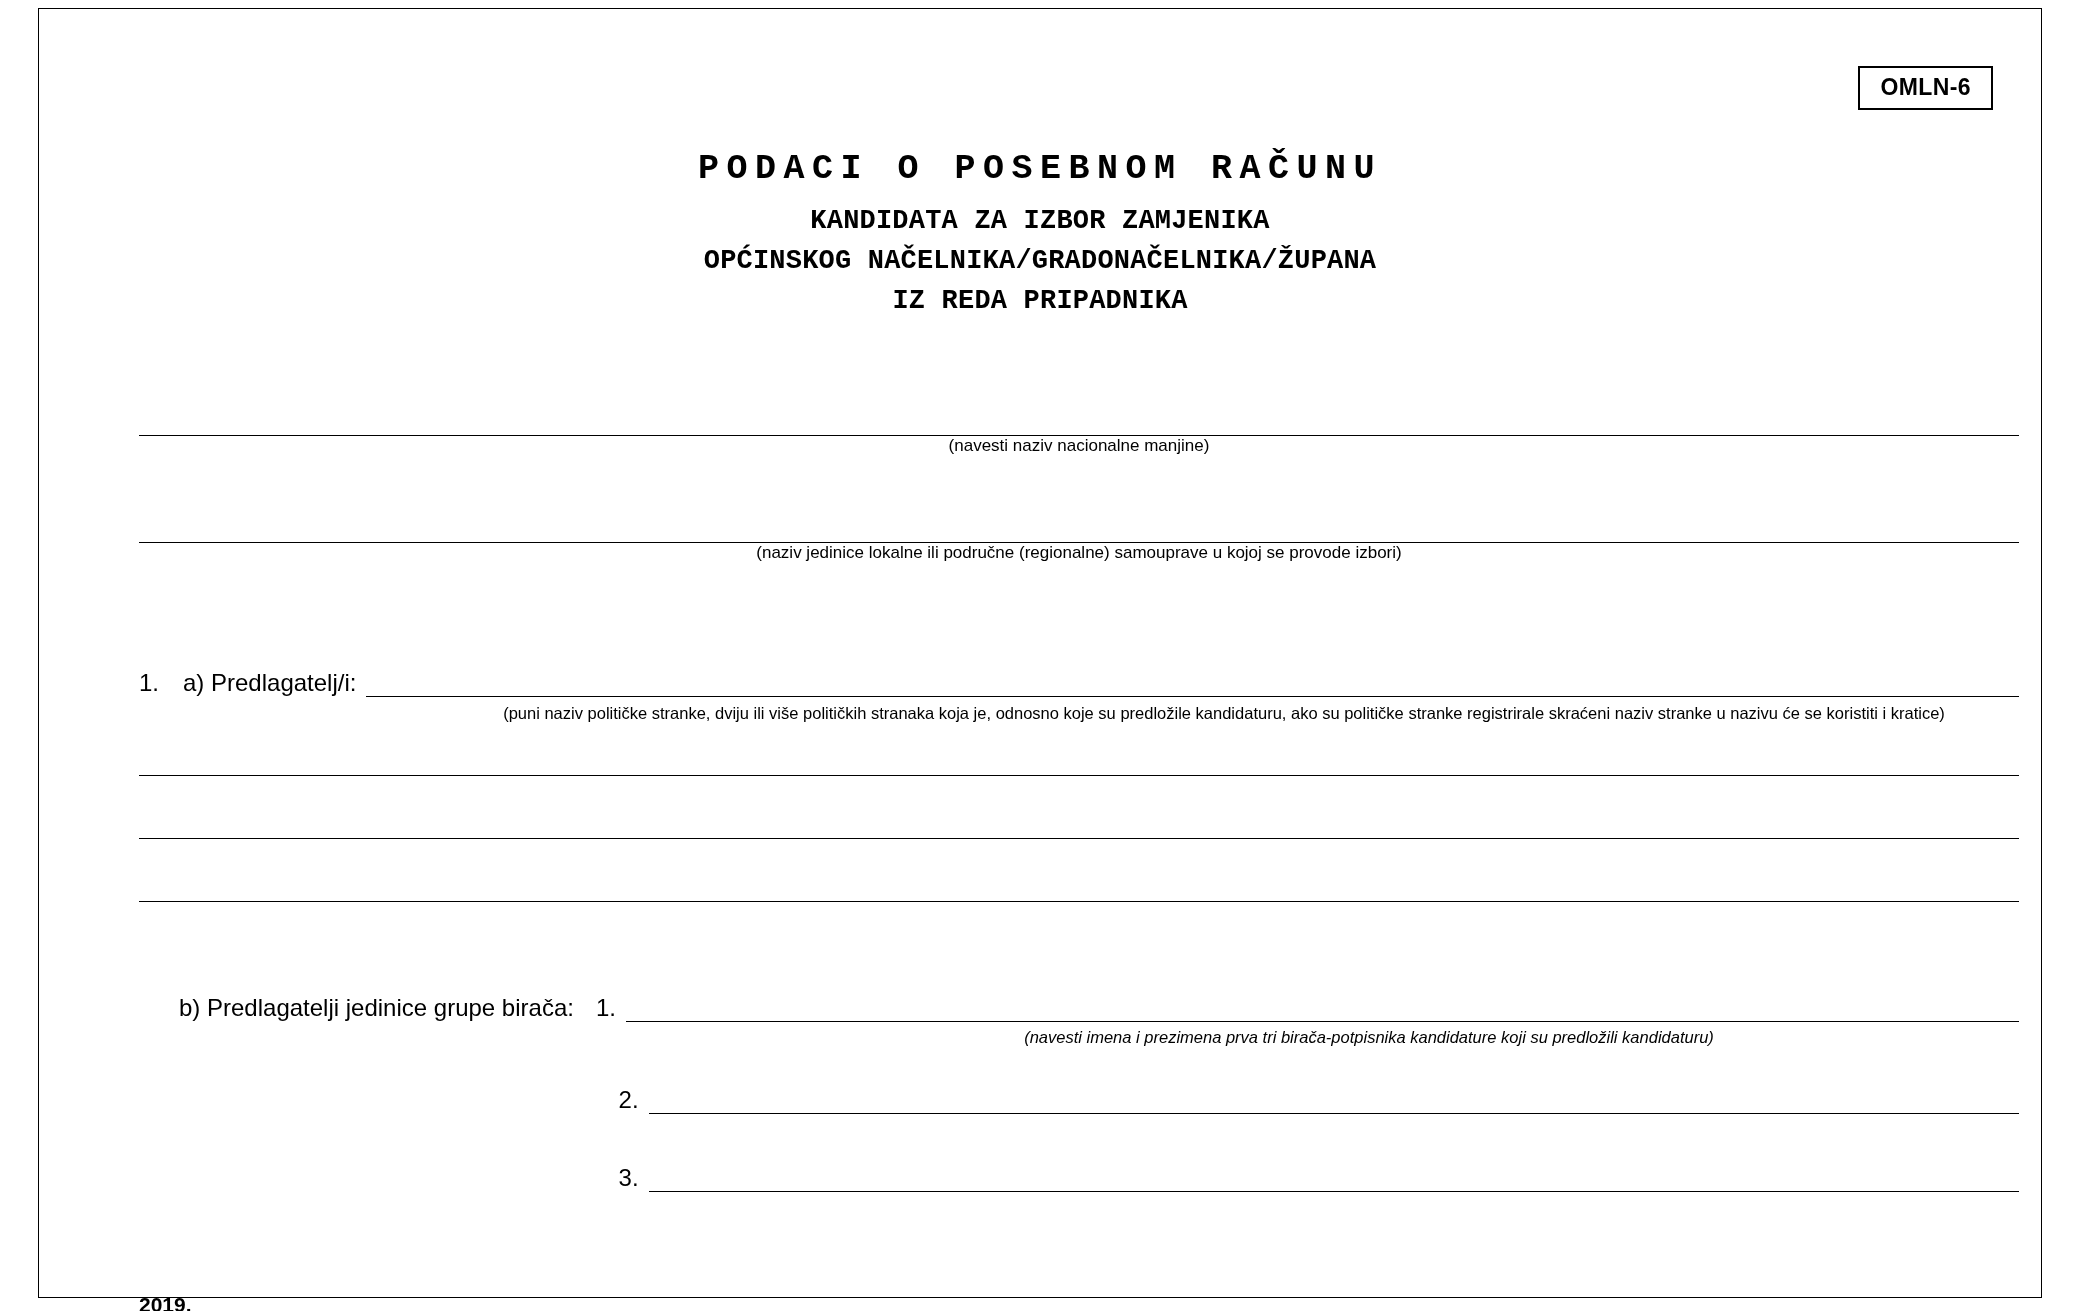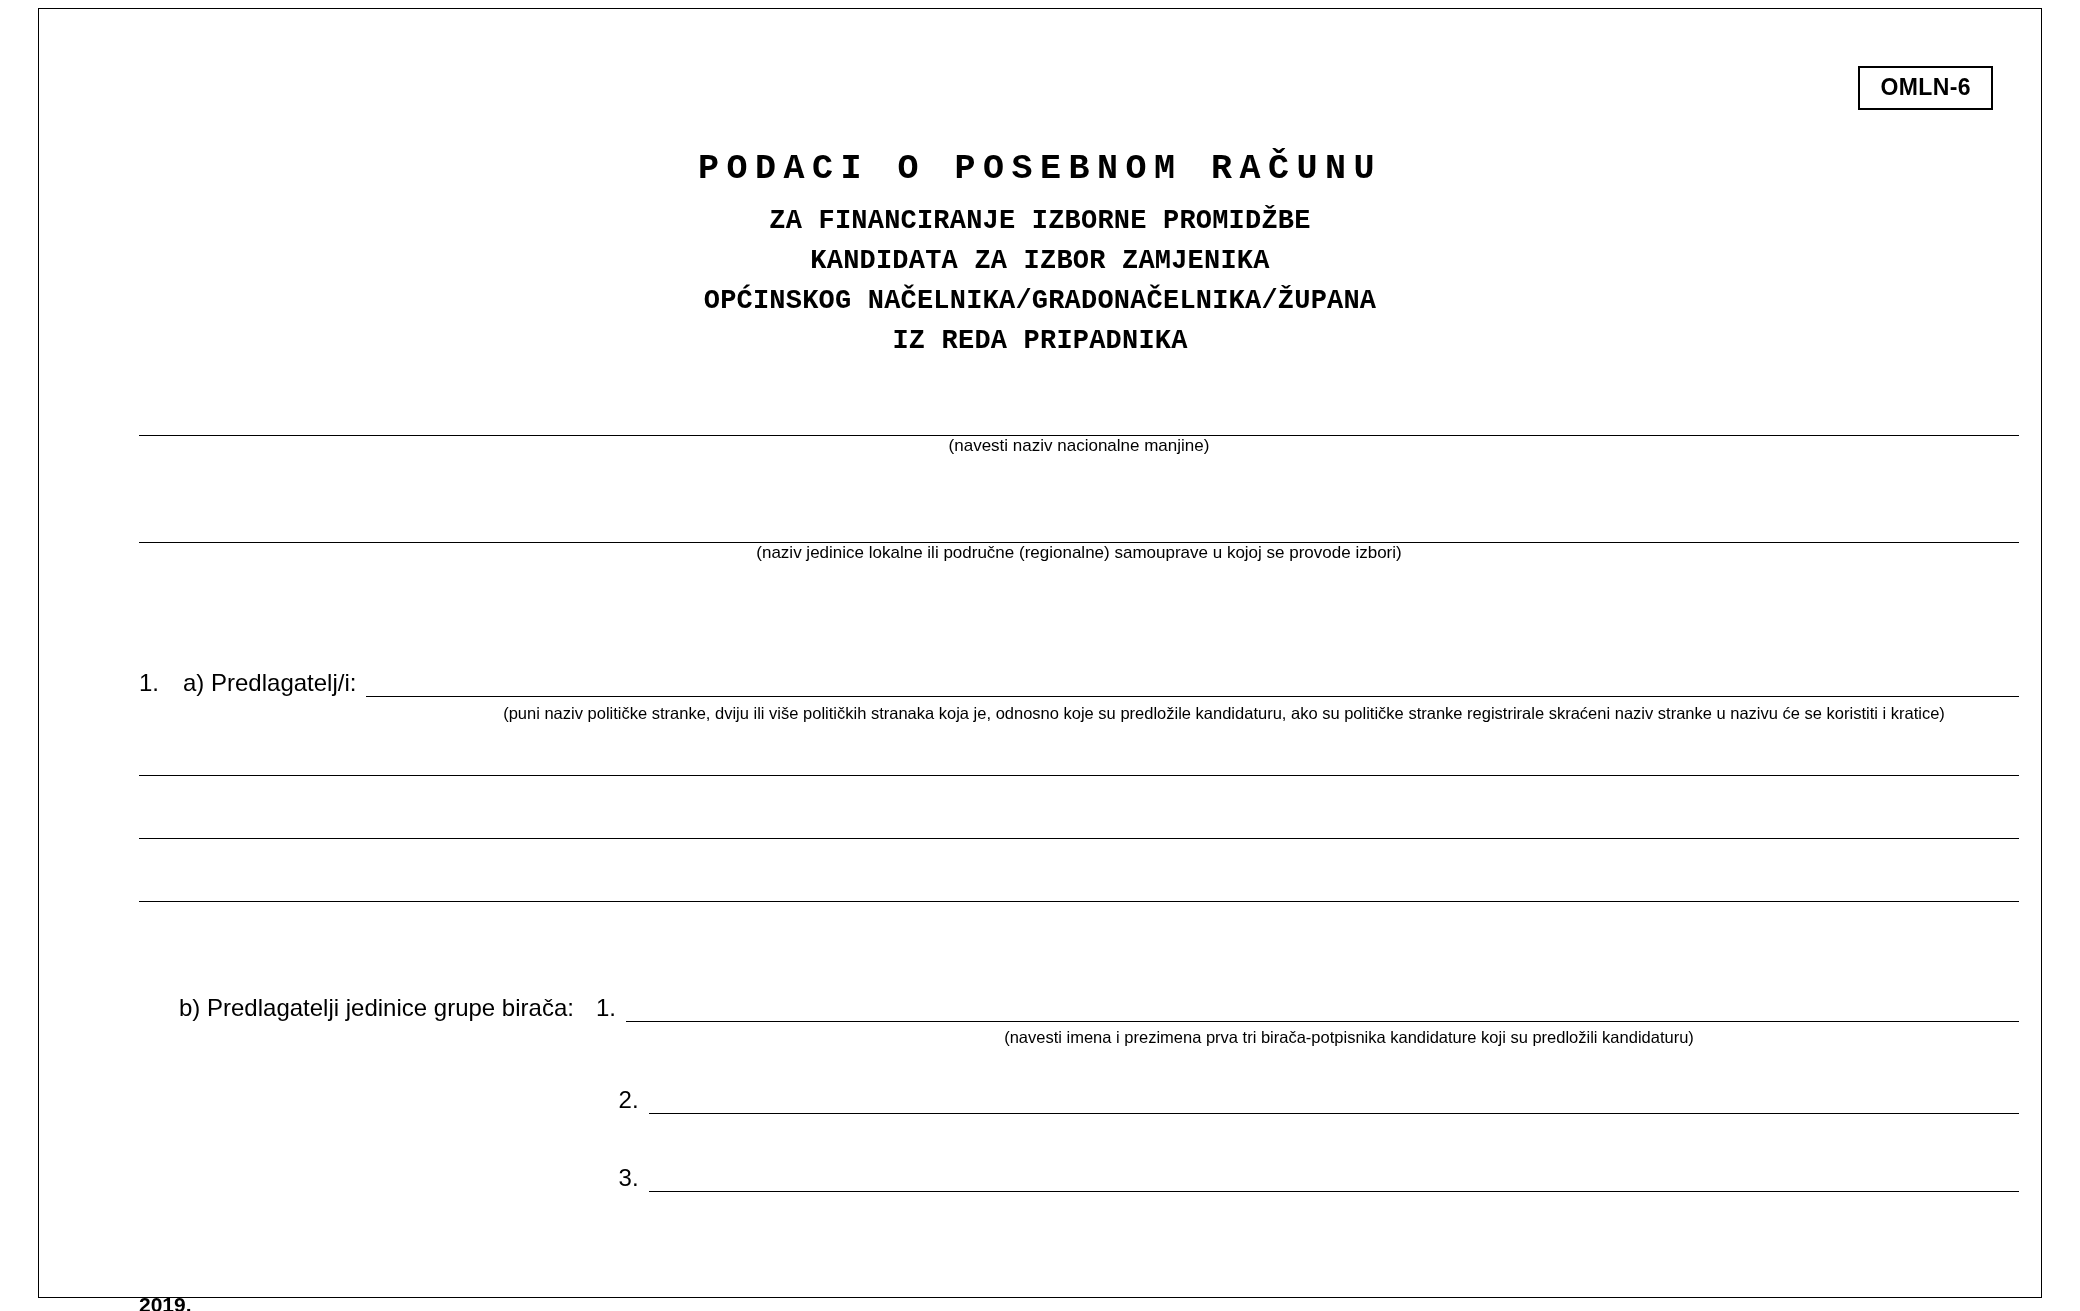--- a/index.html
+++ b/index.html
@@ -130,26 +130,27 @@
     flex: none;
     white-space: nowrap;
   }
   .item-num {
     font-size: 24px;
     flex: none;
     margin-left: 22px;
   }
   .caption-1b {
     position: absolute;
-    left: 660px;
+    left: 680px;
     top: 1018px;
     width: 1300px;
     font-size: 16.5px;
     text-align: center;
     line-height: 20px;
+    font-style: italic;
   }
   .row-item {
     position: absolute;
     width: 1840px;
     left: 140px;
     display: flex;
     align-items: flex-end;
   }
   .spacer-b {
     flex: none;
@@ -168,21 +169,20 @@
 </head>
 <body>
 
 <div class="page">
   <div class="sheet">
 
     <div class="form-code">OMLN-6</div>
 
     <div class="titles">
       <div class="title-main">PODACI O POSEBNOM RAČUNU</div>
-      <div class="title-sub">ZA FINANCIRANJE IZBORNE PROMIDŽBE</div>
       <div class="title-sub">KANDIDATA ZA IZBOR ZAMJENIKA</div>
       <div class="title-sub">OPĆINSKOG NAČELNIKA/GRADONAČELNIKA/ŽUPANA</div>
       <div class="title-sub">IZ REDA PRIPADNIKA</div>
     </div>
 
     <div class="rule-block" style="top:425px;">
       <div class="rule"></div>
       <div class="caption">(navesti naziv nacionalne manjine)</div>
     </div>
 

